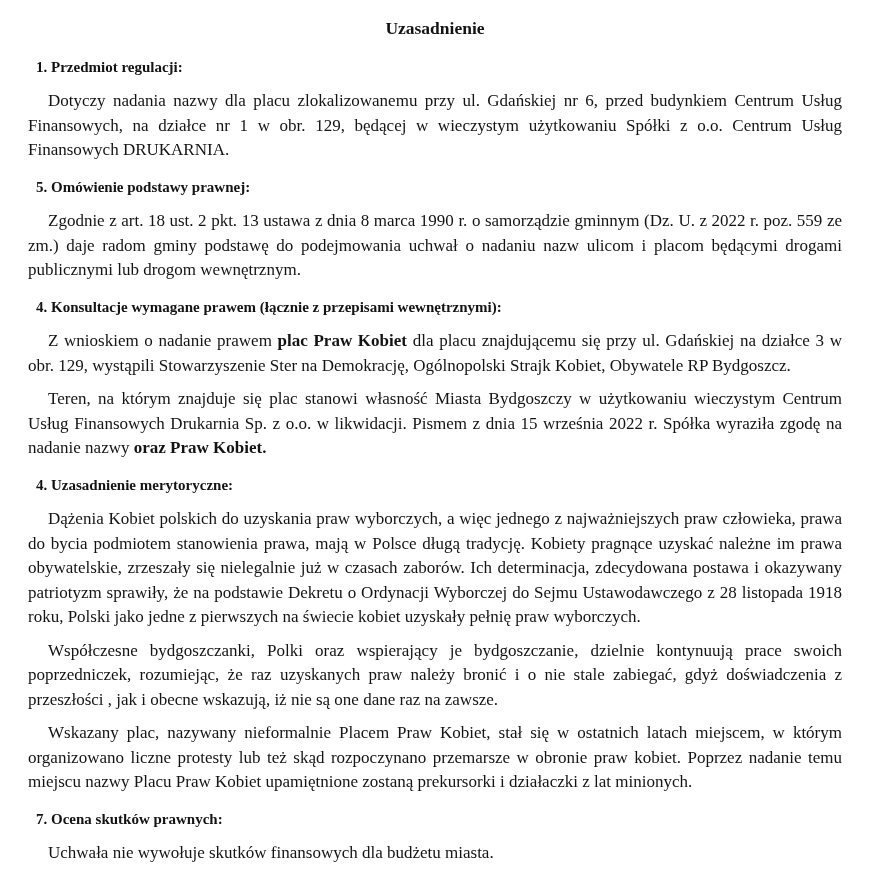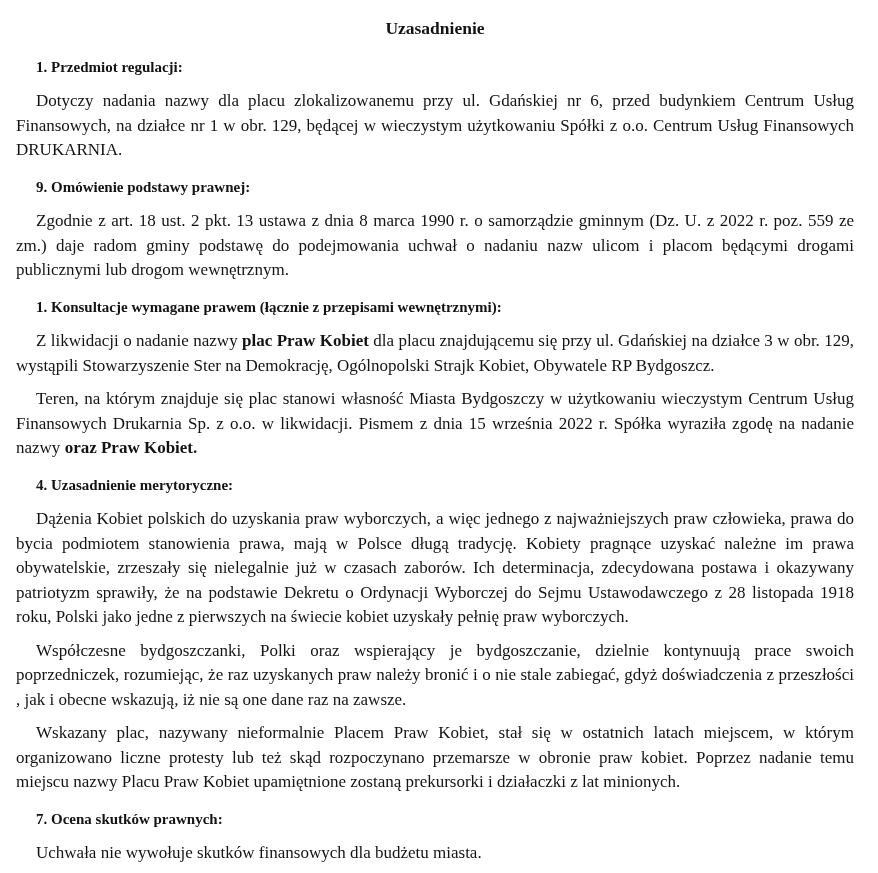--- a/index.html
+++ b/index.html
@@ -25,41 +25,41 @@
     text-align: center;
     margin: 0 0 14px 0;
   }
   .section-heading {
     font-size: 15px;
     font-weight: bold;
     margin: 12px 0 10px 0;
     padding-left: 20px;
   }
   .para {
-    margin: 9px 0;
+    margin: 9px 12px;
     text-align: justify;
     text-justify: inter-word;
     text-indent: 20px;
   }
   .para .run-bold {
     font-weight: bold;
   }
 </style>
 </head>
 <body>
 
 <div class="page">
   <h1 class="doc-title">Uzasadnienie</h1>
   <div id="doc-body">
       <h2 class="section-heading">1. Przedmiot regulacji:</h2>
       <p class="para"><span class="run">Dotyczy nadania nazwy dla placu zlokalizowanemu przy ul. Gdańskiej nr 6, przed budynkiem Centrum Usług Finansowych, na działce nr 1 w obr. 129, będącej w wieczystym użytkowaniu Spółki z o.o. Centrum Usług Finansowych DRUKARNIA.</span></p>
-      <h2 class="section-heading">9. Omówienie podstawy prawnej:</h2>
+      <h2 class="section-heading">5. Omówienie podstawy prawnej:</h2>
       <p class="para"><span class="run">Zgodnie z art. 18 ust. 2 pkt. 13 ustawa z dnia 8 marca 1990 r. o samorządzie gminnym (Dz. U. z 2022 r. poz. 559 ze zm.) daje radom gminy podstawę do podejmowania uchwał o nadaniu nazw ulicom i placom będącymi drogami publicznymi lub drogom wewnętrznym.</span></p>
-      <h2 class="section-heading">1. Konsultacje wymagane prawem (łącznie z przepisami wewnętrznymi):</h2>
-      <p class="para"><span class="run">Z likwidacji o nadanie nazwy </span><span class="run-bold">plac Praw Kobiet</span><span class="run"> dla placu znajdującemu się przy ul. Gdańskiej na działce 3 w obr. 129, wystąpili Stowarzyszenie Ster na Demokrację, Ogólnopolski Strajk Kobiet, Obywatele RP Bydgoszcz.</span></p>
+      <h2 class="section-heading">4. Konsultacje wymagane prawem (łącznie z przepisami wewnętrznymi):</h2>
+      <p class="para"><span class="run">Z wnioskiem o nadanie prawem </span><span class="run-bold">plac Praw Kobiet</span><span class="run"> dla placu znajdującemu się przy ul. Gdańskiej na działce 3 w obr. 129, wystąpili Stowarzyszenie Ster na Demokrację, Ogólnopolski Strajk Kobiet, Obywatele RP Bydgoszcz.</span></p>
       <p class="para"><span class="run">Teren, na którym znajduje się plac stanowi własność Miasta Bydgoszczy w użytkowaniu wieczystym Centrum Usług Finansowych Drukarnia Sp. z o.o. w likwidacji. Pismem z dnia 15 września 2022 r. Spółka wyraziła zgodę na nadanie nazwy </span><span class="run-bold">oraz Praw Kobiet.</span></p>
       <h2 class="section-heading">4. Uzasadnienie merytoryczne:</h2>
       <p class="para"><span class="run">Dążenia Kobiet polskich do uzyskania praw wyborczych, a więc jednego z najważniejszych praw człowieka, prawa do bycia podmiotem stanowienia prawa, mają w Polsce długą tradycję. Kobiety pragnące uzyskać należne im prawa obywatelskie, zrzeszały się nielegalnie już w czasach zaborów. Ich determinacja, zdecydowana postawa i okazywany patriotyzm sprawiły, że na podstawie Dekretu o Ordynacji Wyborczej do Sejmu Ustawodawczego z 28 listopada 1918 roku, Polski jako jedne z pierwszych na świecie kobiet uzyskały pełnię praw wyborczych.</span></p>
       <p class="para"><span class="run">Współczesne bydgoszczanki, Polki oraz wspierający je bydgoszczanie, dzielnie kontynuują prace swoich poprzedniczek, rozumiejąc, że raz uzyskanych praw należy bronić i o nie stale zabiegać, gdyż doświadczenia z przeszłości , jak i obecne wskazują, iż nie są one dane raz na zawsze.</span></p>
       <p class="para"><span class="run">Wskazany plac, nazywany nieformalnie Placem Praw Kobiet, stał się w ostatnich latach miejscem, w którym organizowano liczne protesty lub też skąd rozpoczynano przemarsze w obronie praw kobiet. Poprzez nadanie temu miejscu nazwy Placu Praw Kobiet upamiętnione zostaną prekursorki i działaczki z lat minionych.</span></p>
       <h2 class="section-heading">7. Ocena skutków prawnych:</h2>
       <p class="para"><span class="run">Uchwała nie wywołuje skutków finansowych dla budżetu miasta.</span></p>
     </div>
 </div>
 

